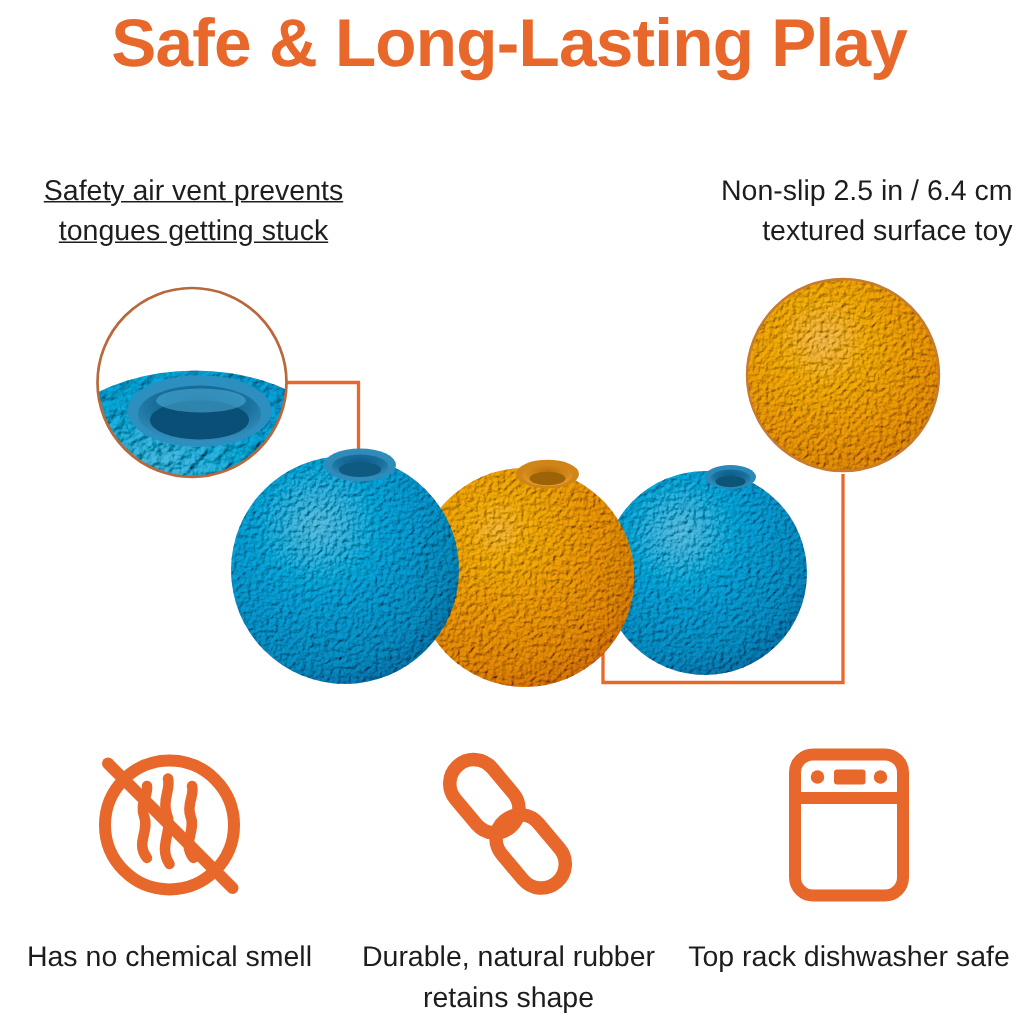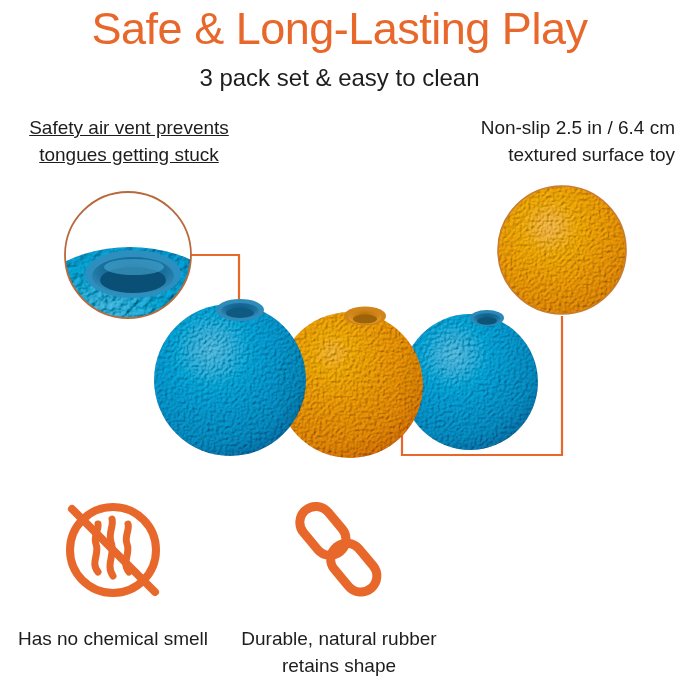--- a/index.html
+++ b/index.html
@@ -20,21 +20,21 @@
   }
 
   
   .title {
     position: absolute;
     left: 0;
     top: 2px;
     width: 679px;
     text-align: center;
     font-size: 45px;
-    font-weight: 400;
+    font-weight: 700;
     letter-spacing: -0.5px;
     color: #e8672a;
     line-height: 54px;
     white-space: nowrap;
   }
   .subtitle {
     position: absolute;
     left: 0;
     top: 63px;
     width: 679px;
@@ -98,21 +98,20 @@
     line-height: 27px;
   }
 </style>
 </head>
 <body>
 
 <div id="stage">
 
   <div class="title">Safe &amp; Long-Lasting Play</div>
 
-  <div class="subtitle">3 pack set &amp; easy to clean</div>
 
   <div class="callout-text callout-left">Safety air vent prevents tongues getting stuck</div>
 
   <div class="callout-text callout-right">Non-slip 2.5 in / 6.4 cm textured surface toy</div>
 
   <div class="photo">
     <svg width="679" height="310" viewBox="0 0 679 310">
       <defs>
 
         <radialGradient id="blueBall" cx="38%" cy="30%" r="78%">
@@ -251,15 +250,31 @@
 
             <rect x="30" y="2" width="32" height="54" rx="16" ry="16" fill="none" stroke="#e8672a" stroke-width="9"></rect>
 
             <rect x="30" y="50" width="32" height="54" rx="16" ry="16" fill="none" stroke="#e8672a" stroke-width="9"></rect>
           </g>
         </svg>
       </div>
       <div class="feature-label">Durable, natural rubber retains shape</div>
     </div>
 
+    <div class="feature feature-3">
+      <div class="feature-icon">
+        <svg width="90" height="108" viewBox="0 0 90 108">
+
+          <rect x="9" y="7" width="72" height="94" rx="12" ry="12" fill="none" stroke="#e8672a" stroke-width="8"></rect>
+
+          <line x1="13" y1="36" x2="77" y2="36" stroke="#e8672a" stroke-width="8"></line>
+
+          <circle cx="24" cy="22" r="4.5" fill="#e8672a"></circle>
+          <circle cx="66" cy="22" r="4.5" fill="#e8672a"></circle>
+
+          <rect x="35" y="17" width="21" height="10" rx="2" ry="2" fill="#e8672a"></rect>
+        </svg>
+      </div>
+      <div class="feature-label">Top rack dishwasher safe</div>
+    </div>
   </div>
 
 </div>
 
 </body></html>

